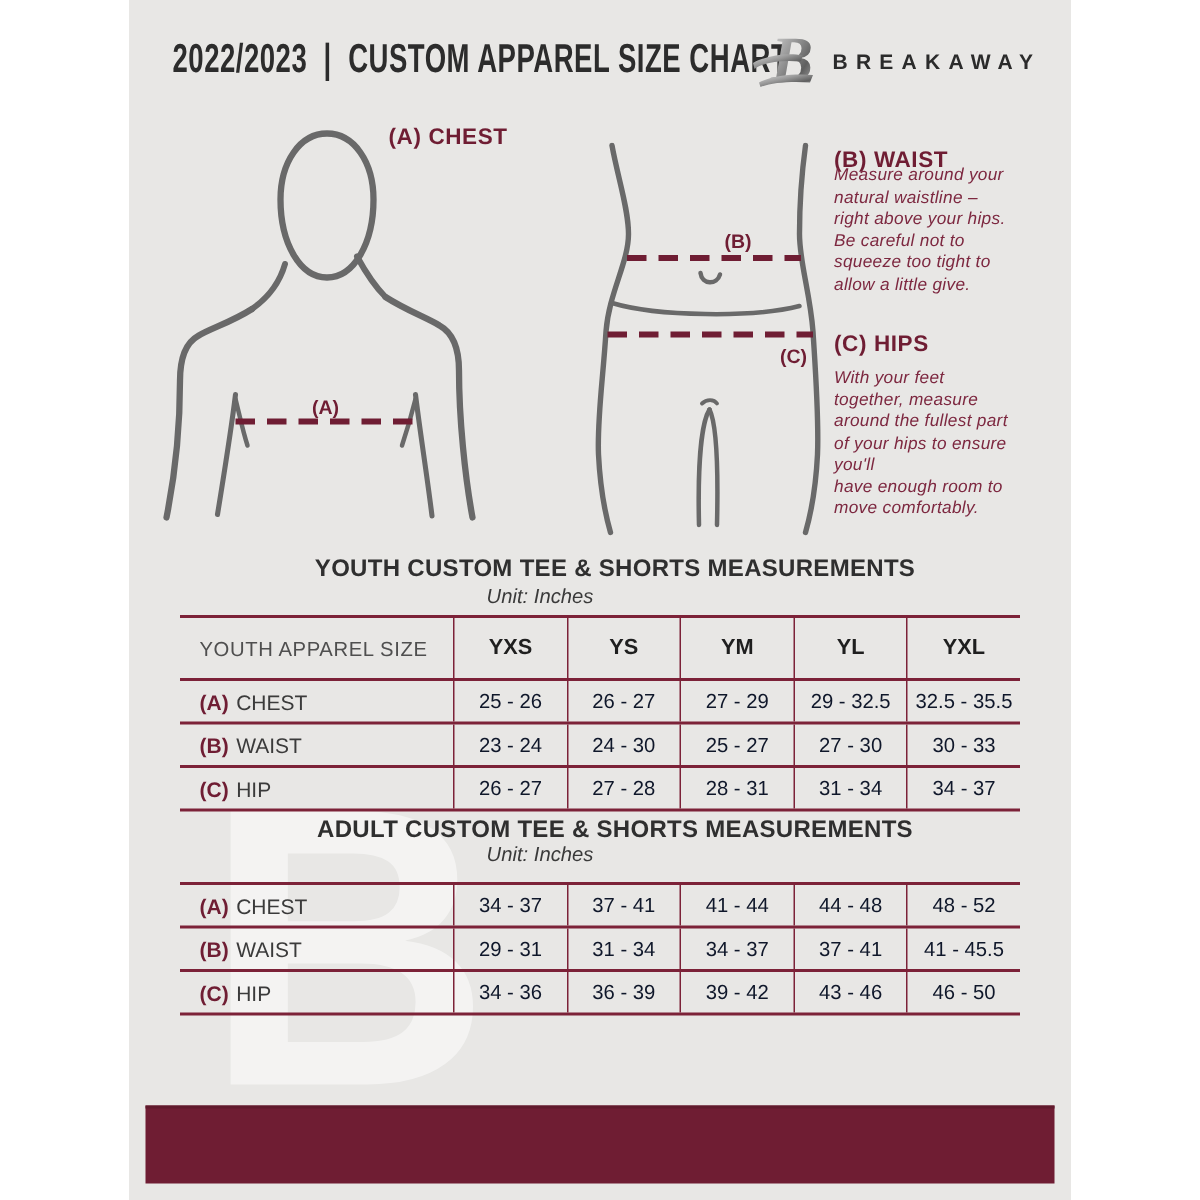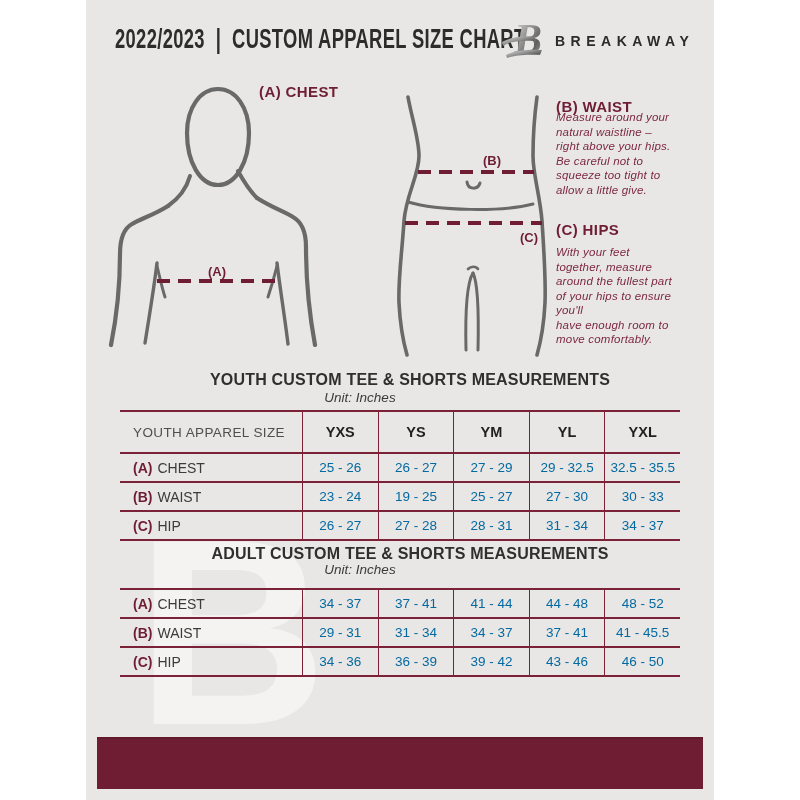--- a/index.html
+++ b/index.html
@@ -47,21 +47,21 @@
   .sec-title{position:absolute;left:0;width:648px;text-align:center;font-size:16px;font-weight:bold;color:#2f2f2f;letter-spacing:0.2px;}
   .sec-unit{position:absolute;left:0;width:548px;text-align:center;font-size:13.5px;font-style:italic;color:#3a3a3a;}
   .youth-title{top:371px;} .youth-unit{top:390px;}
   .adult-title{top:545px;} .adult-unit{top:562px;}
 
   
   .tbl{position:absolute;left:34px;width:560px;border-top:2px solid var(--line);}
   .tbl-youth{top:410px;} .tbl-adult{top:588px;}
   .tr{display:grid;grid-template-columns:182px 75.6px 75.6px 75.6px 75.6px 75.6px;border-bottom:2px solid var(--line);}
   .tr-head{height:42px;} .tr-data{height:29px;}
-  .td{display:flex;align-items:center;justify-content:center;font-size:13.5px;color:#0369a1;}
+  .td{display:flex;align-items:center;justify-content:center;font-size:13.5px;color:#0f172a;}
   .td + .td{border-left:1.6px solid var(--line);}
   .td-corner{justify-content:flex-start;padding-left:13px;font-size:13.5px;color:#4f4f4f;letter-spacing:0.4px;}
   .td-size{font-weight:bold;font-size:14.5px;color:#1f1f1f;}
   .td-label{justify-content:flex-start;padding-left:13px;font-size:14px;color:#3b3b3b;}
   .td-label .pfx{font-weight:bold;color:var(--maroon);margin-right:5px;}
 
   
   .footer-bar{position:absolute;left:11px;top:737px;width:606px;height:52px;background:var(--maroon);border-top:2px solid #601a2c;}
 </style>
 </head>
@@ -162,21 +162,21 @@
           <div class="td">27 - 29</div>
           <div class="td">29 - 32.5</div>
           <div class="td">32.5 - 35.5</div>
         </div>
         <div class="tr tr-data">
           <div class="td td-label">
             <span class="pfx">(B)</span>
             <span>WAIST</span>
           </div>
           <div class="td">23 - 24</div>
-          <div class="td">19 - 25</div>
+          <div class="td">24 - 30</div>
           <div class="td">25 - 27</div>
           <div class="td">27 - 30</div>
           <div class="td">30 - 33</div>
         </div>
         <div class="tr tr-data">
           <div class="td td-label">
             <span class="pfx">(C)</span>
             <span>HIP</span>
           </div>
           <div class="td">26 - 27</div>

